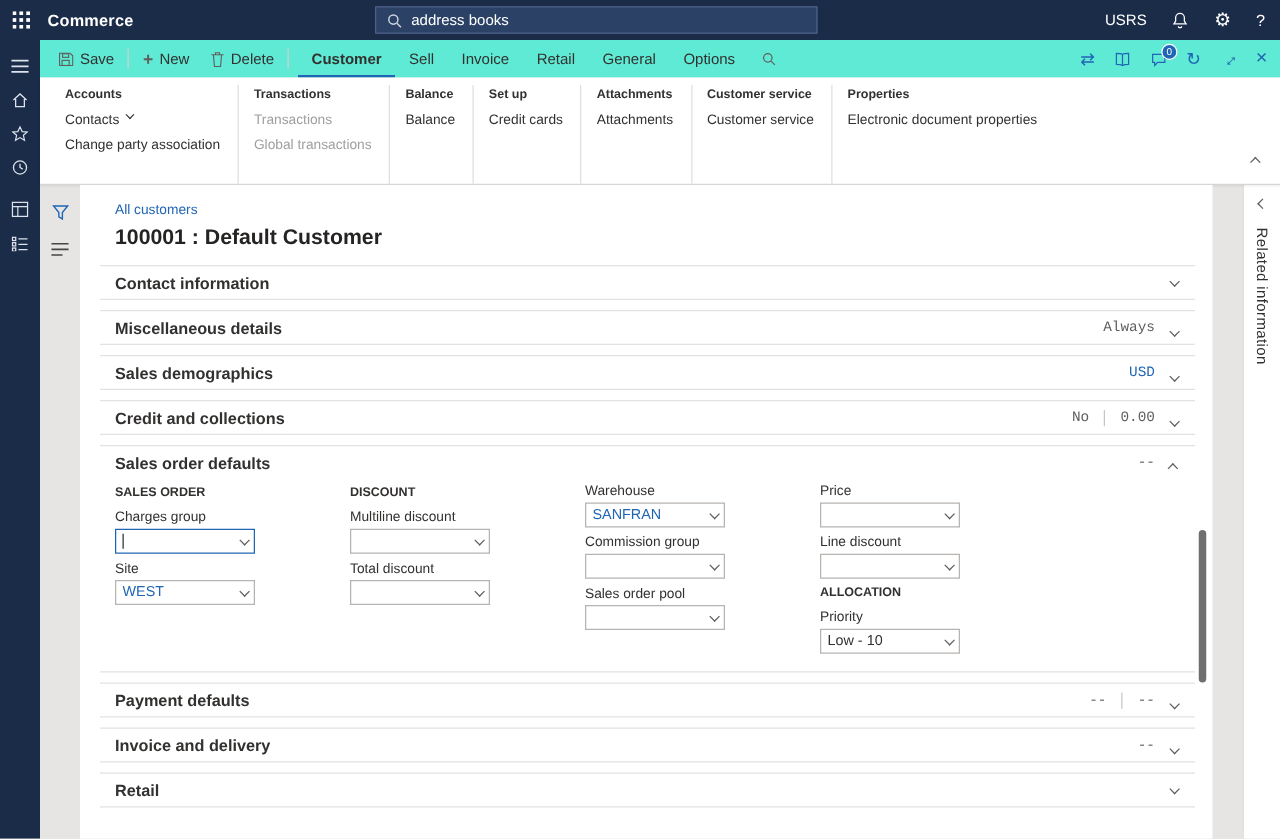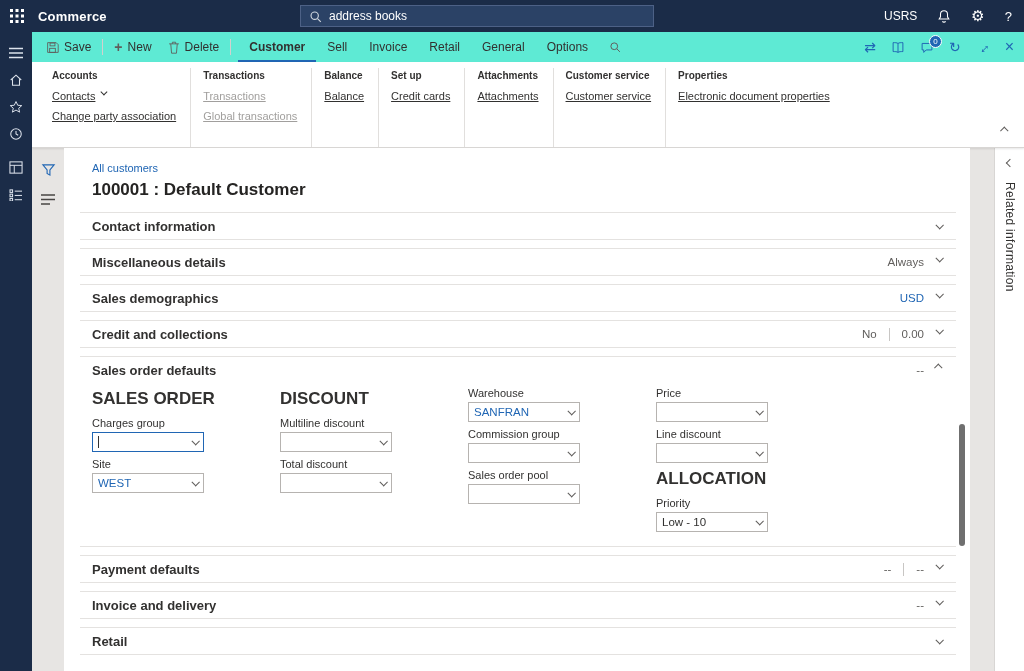--- a/index.html
+++ b/index.html
@@ -43,21 +43,21 @@
   .badge { position:absolute; top:-6px; right:-8px; background:#2066b4; color:#fff; font-size:8px;
            min-width:13px; height:13px; border-radius:7px; display:flex; align-items:center; justify-content:center;
            border:1px solid #fff; }
 
   
   .ribbon { background:#fff; height:86px; position:relative; display:flex; padding:6px 0 0 8px; flex:none;
             border-bottom:1px solid #d8d6d4; box-shadow:0 1px 2px rgba(0,0,0,.10); }
   .rgroup { padding:2px 14px 0 12px; border-right:1px solid #e1dfdd; }
   .rtitle { font-size:10px; font-weight:700; text-align:left; margin-bottom:9px; color:#323130; white-space:nowrap; }
   .ritem { font-size:11px; color:#323130; margin-bottom:8px; display:flex; align-items:flex-start; gap:6px;
-           cursor:pointer; white-space:nowrap;text-decoration:underline; }
+           cursor:pointer; white-space:nowrap; }
   .ritem.disabled { color:#a19f9d; cursor:default; }
   .ribbon-collapse { position:absolute; right:16px; bottom:10px; color:#605e5c; cursor:pointer; }
 
   
   .chv { display:inline-block; width:6px; height:6px; border-right:1.4px solid currentColor;
          border-bottom:1.4px solid currentColor; }
   .chv.down { transform:rotate(45deg) translateY(-1px); }
   .chv.up { transform:rotate(-135deg) translateY(-1px); }
   .chv.left { transform:rotate(135deg); }
   .chv.sm { width:4.5px; height:4.5px; border-width:1.2px; }
@@ -67,28 +67,28 @@
   .toolstrip { width:32px; flex:none; display:flex; flex-direction:column; align-items:center; padding-top:14px; gap:17px; }
   .strip-ic { cursor:pointer; display:flex; }
   .card { flex:1; background:#fff; margin-right:24px; padding:10px 14px 0 16px; position:relative; overflow:hidden; min-width:0; }
   .breadcrumb { font-size:11px; color:#2066b4; margin-left:12px; cursor:pointer; display:inline-block; }
   .pagetitle { font-size:17px; font-weight:700; color:#252423; margin:4px 0 12px 12px; }
 
   .sec { border-top:1px solid #e4e2e0; border-bottom:1px solid #e4e2e0; margin-bottom:8px; background:#fff; }
   .sec-head { height:26px; display:flex; align-items:center; justify-content:space-between;
               padding:0 14px 0 12px; cursor:pointer;gap:31px; }
   .sec-title { font-size:13px; font-weight:600; color:#323130; }
-  .sec-right { display:flex; align-items:flex-start; gap:12px; font-size:11.5px; color:#605e5c; }
+  .sec-right { display:flex; align-items:flex-end; gap:12px; font-size:11.5px; color:#605e5c;font-family:Liberation Mono, monospace; }
   .sec-right .chv { color:#605e5c; }
   .vd { width:1px; height:13px; background:#c8c6c4; }
   .sum-link { color:#2066b4; }
 
   .fbody { display:flex; padding:4px 0 8px 12px; }
   .fcol { width:188px; flex:none; }
-  .gtitle { font-size:17px; font-weight:700; color:#323130; margin:2px 0 8px; }
+  .gtitle { font-size:10px; font-weight:700; color:#323130; margin:2px 0 8px; }
   .field { margin-bottom:6px; }
   .flabel { font-size:11px; color:#323130; margin-bottom:3px; }
   .combo { width:112px; height:20px; background:#fff; border:1px solid #b6b3b0; display:flex; align-items:center;
            justify-content:space-between; padding:0 5px; font-size:11.5px; color:#323130; cursor:pointer; }
   .combo .chv { color:#605e5c; flex:none; }
   .combo.focus { border-color:#2066b4; }
   .caret-line { width:1px; height:12px; background:#323130; }
   .val { overflow:hidden; white-space:nowrap; }
   .val.link { color:#2066b4; }
 

